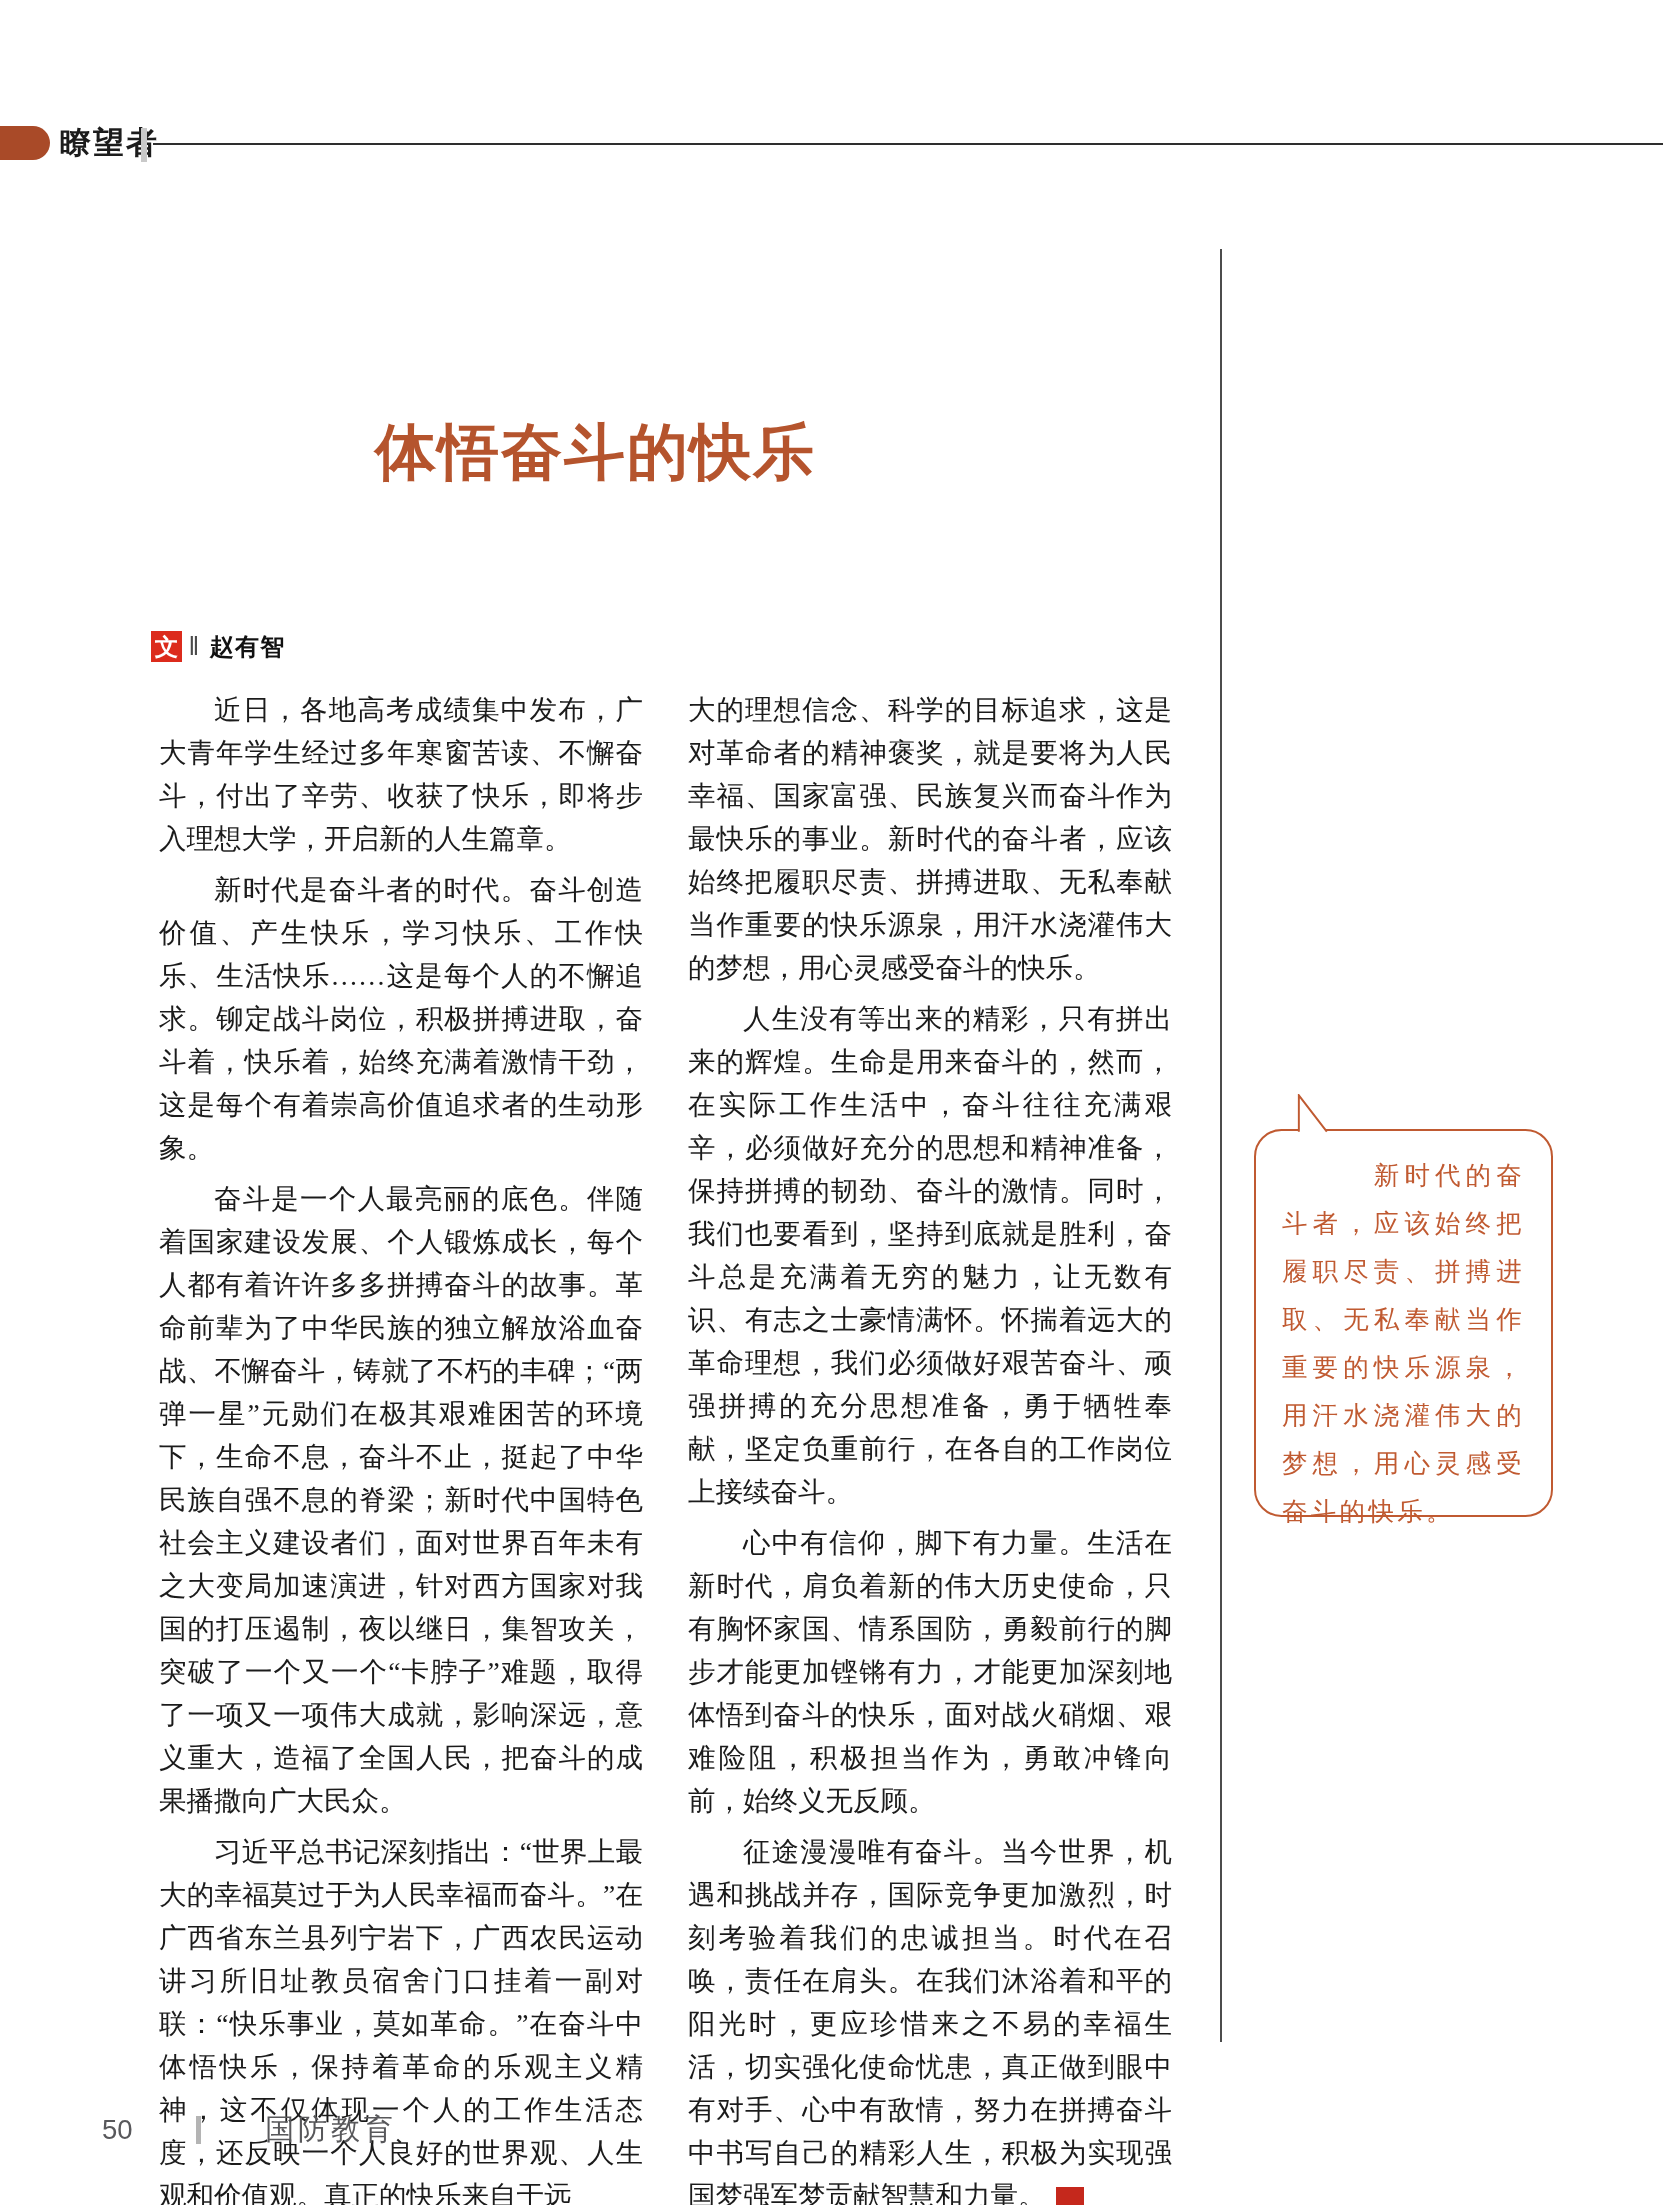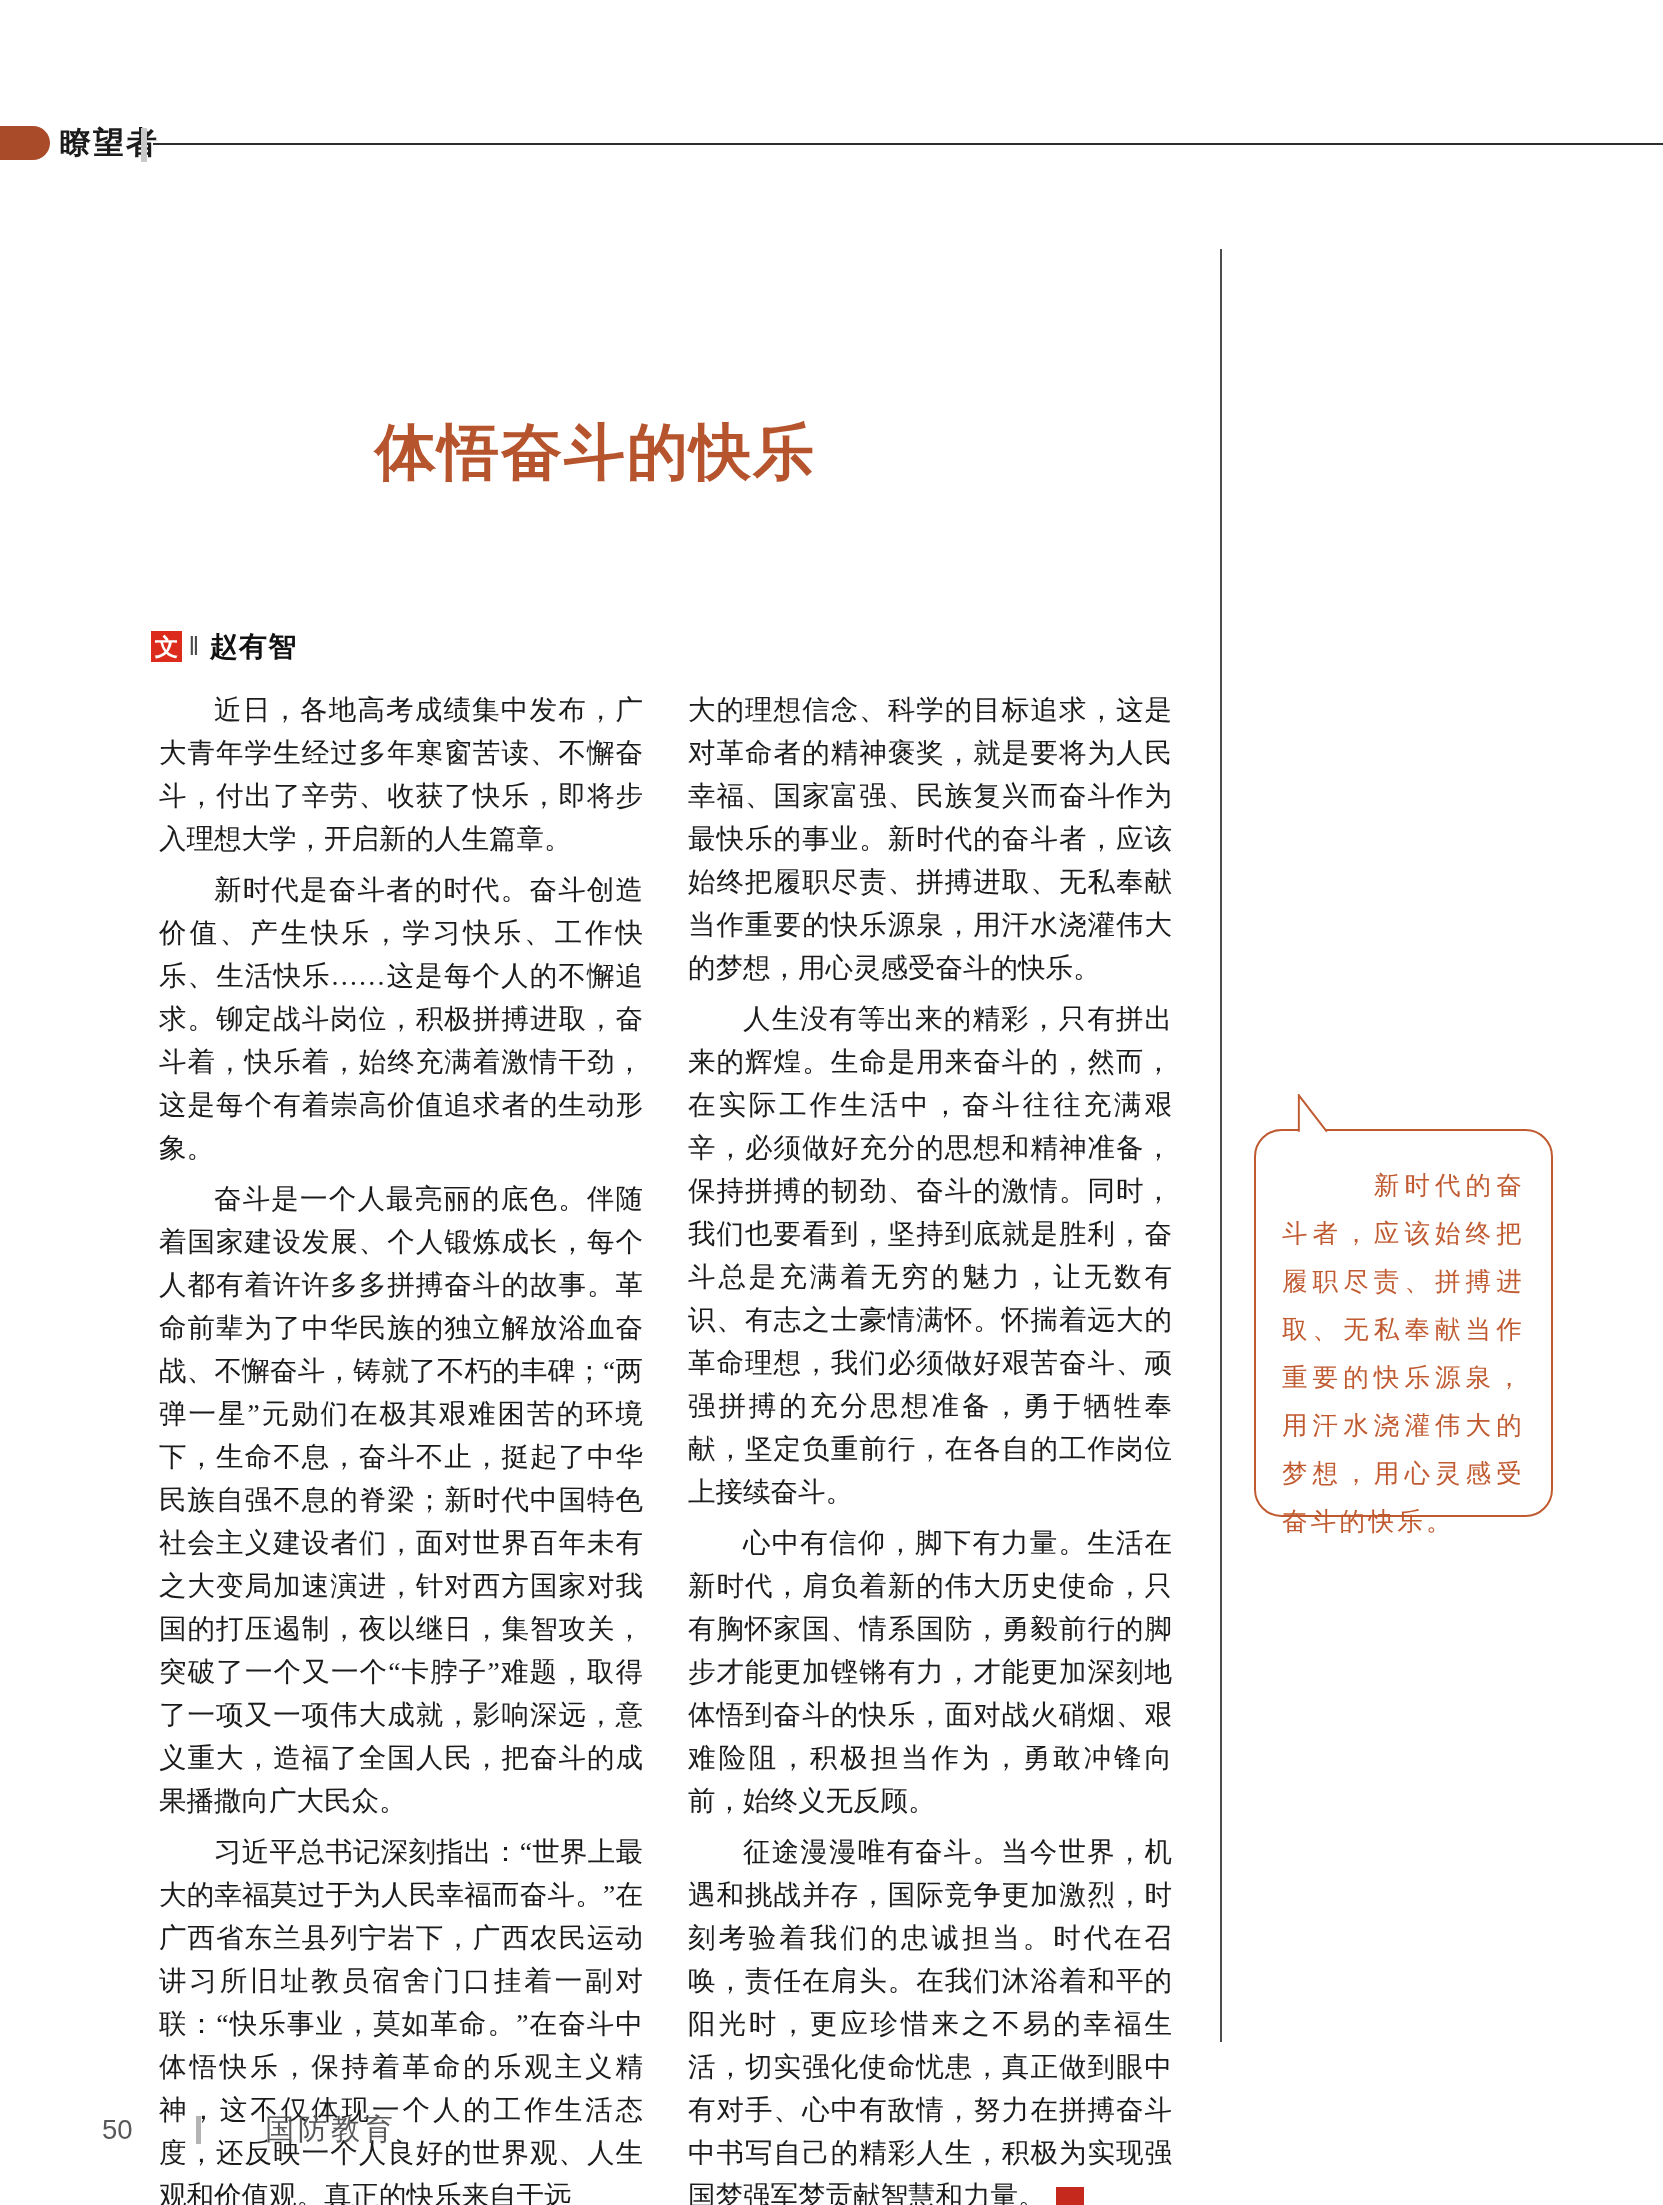--- a/index.html
+++ b/index.html
@@ -39,21 +39,21 @@
     width:31px; height:31px; background:var(--byline-red,#dc2b1c);
     color:#ffffff; font-family:"Liberation Sans",sans-serif; font-weight:bold;
     font-size:23.6px; display:flex; align-items:center; justify-content:center; flex:0 0 auto;
   }
   .byline-sep {
     margin:0 10.5px 0 6.5px; color:#4a4a4a; font-size:26px;
     font-family:"Liberation Sans",sans-serif;
   }
   .byline-author {
     font-family:Liberation Serif, serif; font-weight:bold;
-    font-size:28px; color:#111111; letter-spacing:1.3px;
+    font-size:24px; color:#111111; letter-spacing:1.3px;
   }
 
   
   .columns {
     position:absolute; left:151px; top:680px; width:1028px;
     display:flex; gap:29px;
   }
   .col { width:500px; flex:0 0 auto; }
   .para {
     margin:8px; font-family:"Liberation Serif","DejaVu Serif",serif;
@@ -78,21 +78,21 @@
   .quote-box {
     position:absolute; left:1254px; top:1129px; width:299px; height:388px;
     border:2px solid var(--accent-quote,#c05a31); border-radius:27.5px;
     background:#ffffff; box-sizing:border-box;
   }
   .quote-tail {
     position:absolute; left:38px; top:-37px; width:37px; height:39px;
     color:var(--accent-quote,#c05a31);
   }
   .quote-text {
-    margin:0; padding:30px 26px 0 26px;
+    margin:0; padding:20px 26px 0 26px;
     font-family:"Liberation Sans",sans-serif;
     font-size:25.5px; line-height:48px; letter-spacing:3.3px;
     color:var(--accent-quote,#c05a31); text-align:justify; text-indent:3.6em;
   }
 
   
   .footer {
     position:absolute; left:102px; top:2110px; display:flex; align-items:center;
     font-family:Liberation Sans, sans-serif; color:var(--footer-gray,#58585b);gap:48px;
   }

